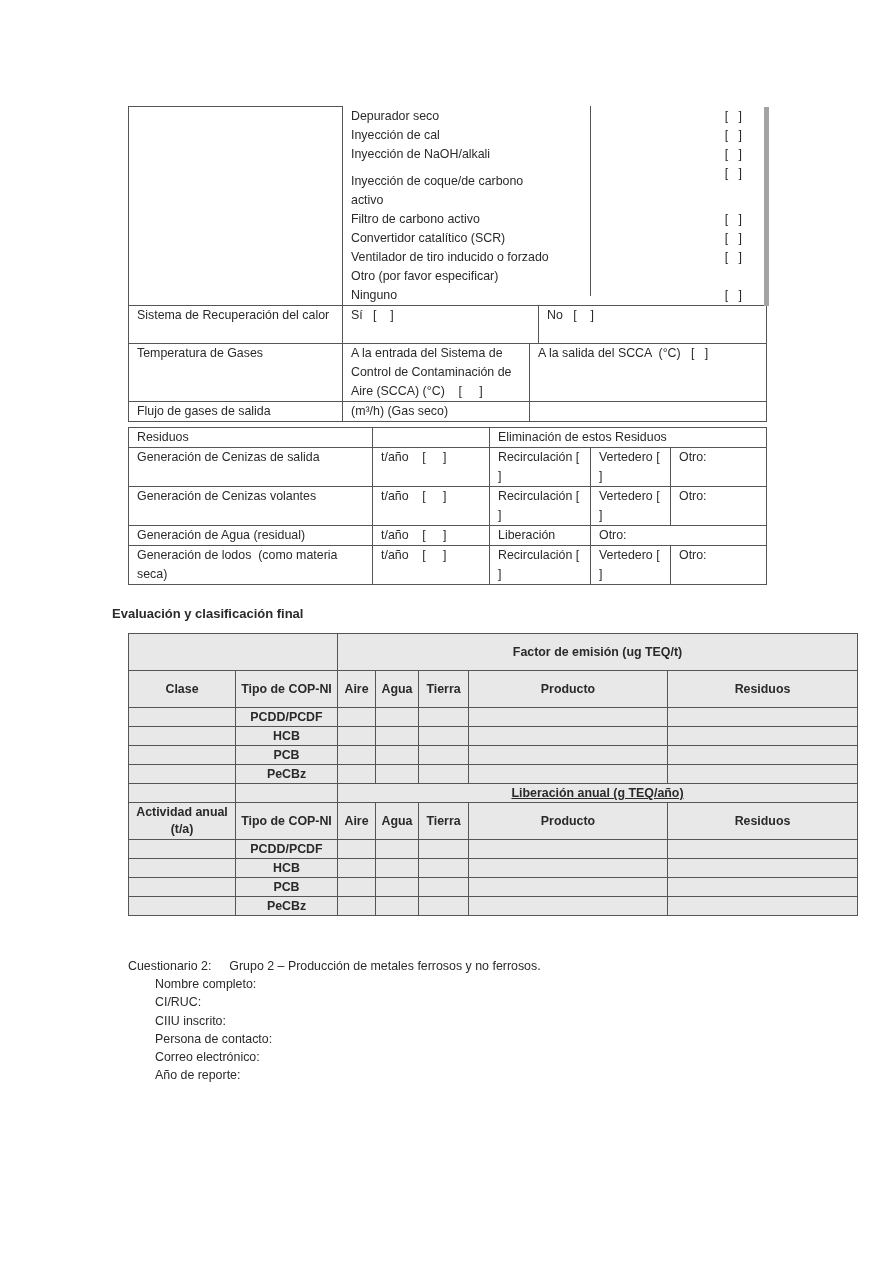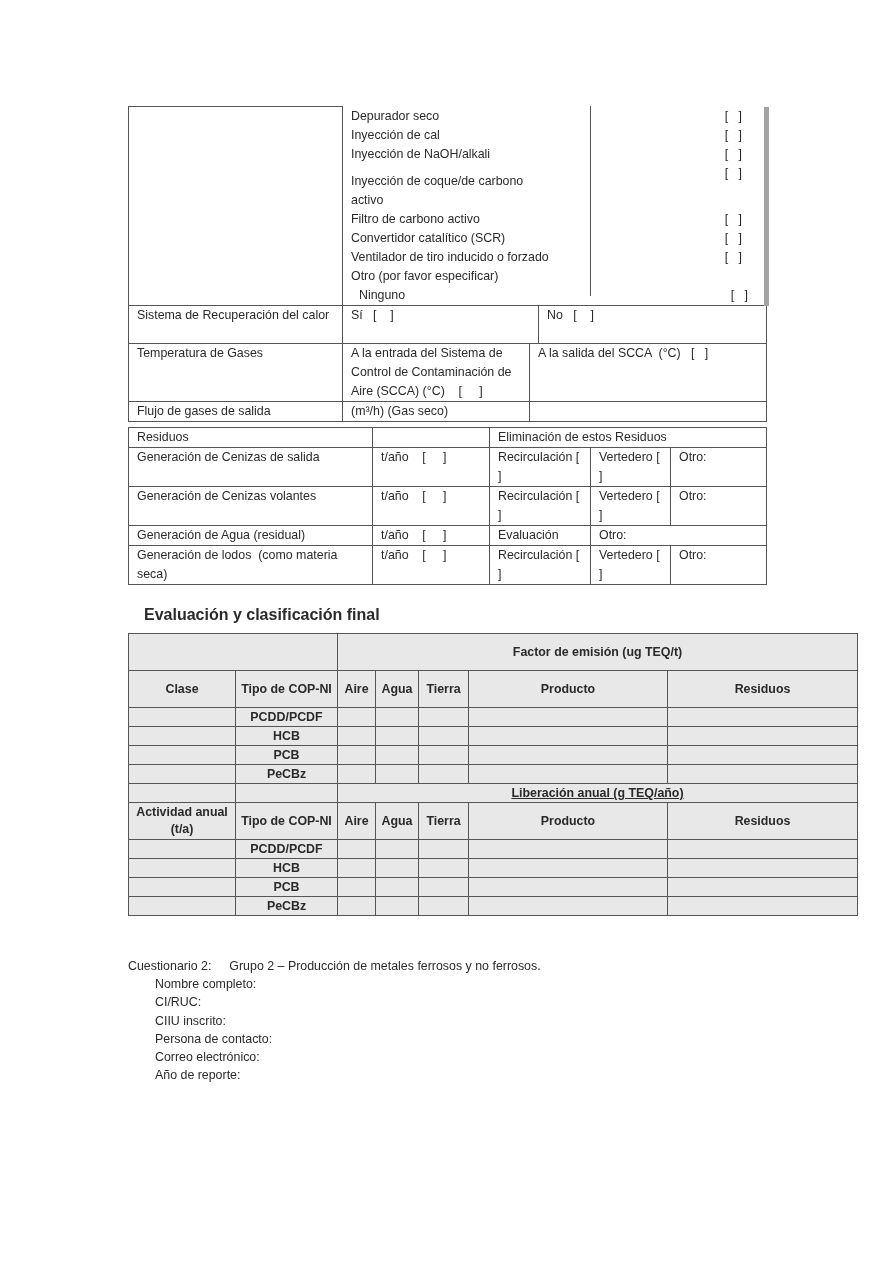--- a/index.html
+++ b/index.html
@@ -20,21 +20,21 @@
   .optrow { display: flex; line-height: 19px; }
   .optrow .lbl { width: 232px; padding-left: 8px; }
   .optrow .chk { width: 165px; text-align: right; padding-right: 16px; box-sizing: border-box; margin-left: 10px; }
   .chk-sep { position: absolute; left: 590px; top: 106px; width: 1px; height: 190px; background: #555; }
 
   
   #t2 { left: 128px; top: 427px; width: 638px; }
   #t2 td { border: 1px solid #555; }
 
   
-  #eval-title { left: 144px; top: 606px; font-weight: bold; font-size: 16px; }
+  #eval-title { left: 112px; top: 606px; font-weight: bold; font-size: 13px; }
   #t3 { left: 128px; top: 633px; width: 730px; }
   #t3 td { border: 1px solid #555; background: #e8e8e8; font-weight: bold; text-align: center; vertical-align: middle; padding: 0 3px; line-height: 17px; }
   #t3 tr.h1 td { height: 36px; }
   #t3 tr.h2 td { height: 36px; }
   #t3 tr.r td { height: 18px; }
   #t3 tr.h3 td { height: 18px; text-decoration: underline; }
 
   
   #quest { left: 128px; top: 957px; line-height: 18.2px; font-size: 12.4px; }
   #quest .indent { padding-left: 27px; }
@@ -85,21 +85,21 @@
             </div>
             <div class="optrow">
               <span class="lbl" style="white-space: nowrap;">Ventilador de tiro inducido o forzado</span>
               <span class="chk" style="white-space: pre;">[   ]</span>
             </div>
             <div class="optrow">
               <span class="lbl" style="white-space: nowrap;">Otro (por favor especificar)</span>
               <span class="chk" style="white-space: pre;"></span>
             </div>
             <div class="optrow">
-              <span class="lbl" style="white-space: nowrap; margin-left: 8px;">Ninguno</span>
+              <span class="lbl" style="white-space: nowrap;">Ninguno</span>
               <span class="chk" style="white-space: pre;">[   ]</span>
             </div>
           </div>
     </td>
   </tr>
   <tr>
     <td style="height:37px;">Sistema de Recuperación del calor</td>
     <td colspan="2" style="white-space:pre;">Sí   [    ]</td>
     <td style="white-space:pre;">No   [    ]</td>
   </tr>
@@ -143,21 +143,21 @@
       <tr>
         <td style="white-space: pre-wrap;">Generación de Cenizas volantes</td>
         <td style="white-space: pre-wrap;">t/año    [     ]</td>
         <td style="white-space: pre-wrap;">Recirculación [   ]</td>
         <td style="white-space: pre-wrap;">Vertedero [   ]</td>
         <td style="white-space: pre-wrap;">Otro:</td>
       </tr>
       <tr>
         <td style="white-space: pre-wrap;">Generación de Agua (residual)</td>
         <td style="white-space: pre-wrap;">t/año    [     ]</td>
-        <td style="white-space: pre-wrap;">Evaluación</td>
+        <td style="white-space: pre-wrap;">Liberación</td>
         <td colspan="2" style="white-space: pre-wrap;">Otro:</td>
       </tr>
       <tr>
         <td style="white-space: pre-wrap;">Generación de lodos  (como materia seca)</td>
         <td style="white-space: pre-wrap;">t/año    [     ]</td>
         <td style="white-space: pre-wrap;">Recirculación [   ]</td>
         <td style="white-space: pre-wrap;">Vertedero [   ]</td>
         <td style="white-space: pre-wrap;">Otro:</td>
       </tr>
     </tbody>

